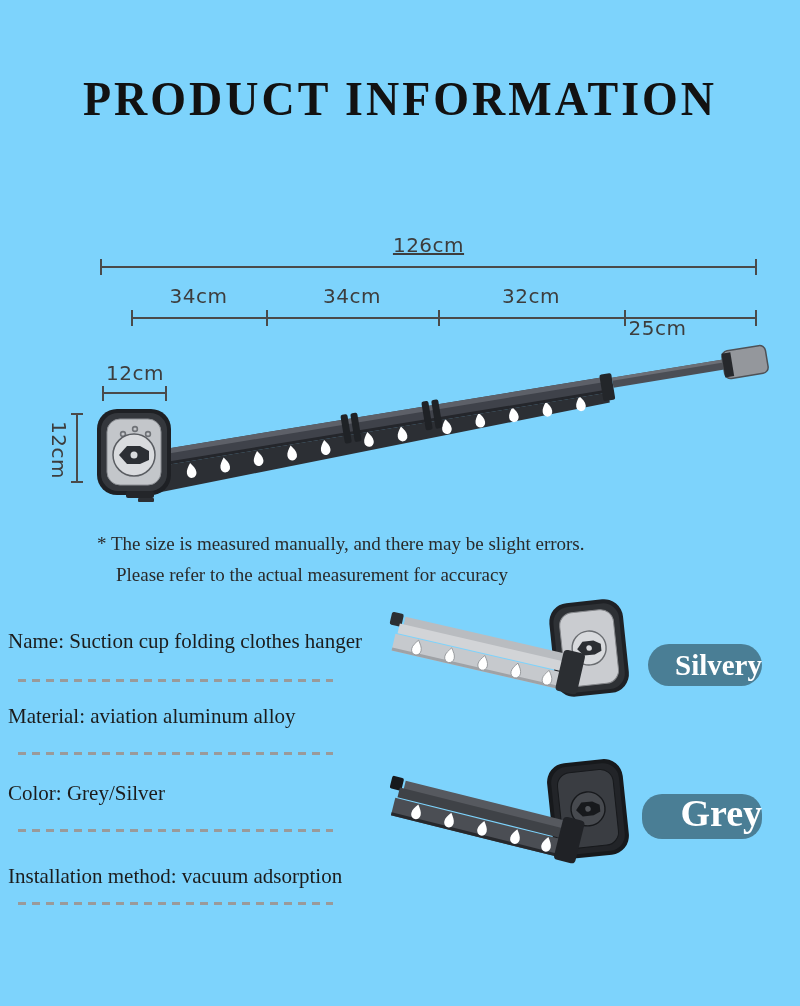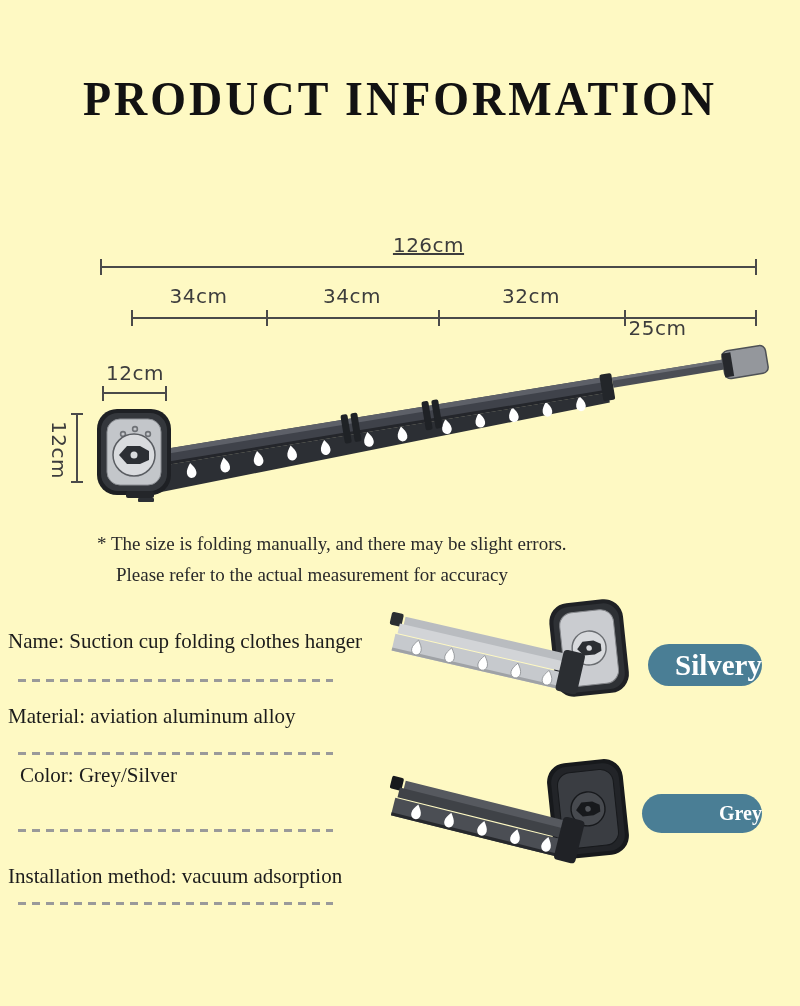--- a/index.html
+++ b/index.html
@@ -1,18 +1,18 @@
 <!DOCTYPE html>
 <html><head>
 <meta charset="utf-8">
 <style>
   * { margin:0; padding:0; box-sizing:border-box; }
   html,body { background:#fff; }
   .page {
-    position:relative; width:800px; height:1006px; background:#fef9c3;
+    position:relative; width:800px; height:1006px; background:#7dd3fc;
     overflow:hidden; font-family:"Liberation Serif", serif; color:#1c1c1c;
   }
 
   
   .title {
     position:absolute; top:72px; left:0; width:800px; text-align:center;
     font-family:"Liberation Serif", serif; font-weight:700; font-size:46px;
     letter-spacing:3px; color:#121212; transform:scaleY(1.04);
   }
 
@@ -38,21 +38,21 @@
     position:absolute; left:18px; width:315px; height:3px;
     background:repeating-linear-gradient(90deg, #9a9a9a 0 8px, transparent 8px 14px);
   }
 
   
   .badge {
     position:absolute; background:#4A7E95; color:#fff; text-align:right;
     font-family:"Liberation Serif", serif; font-weight:700;
   }
   .badge.silvery { left:648px; top:644px; width:114px; height:42px; border-radius:21px; font-size:29px; line-height:42px; }
-  .badge.grey    { left:642px; top:794px; width:120px; height:39px; border-radius:20px; font-size:20px; line-height:39px; }
+  .badge.grey    { left:642px; top:794px; width:120px; height:45px; border-radius:20px; font-size:38px; line-height:39px; }
 
   svg { position:absolute; display:block; }
 </style>
 </head>
 <body>
 
 <div class="page">
 
   <h1 class="title">PRODUCT INFORMATION</h1>
 
@@ -144,28 +144,28 @@
           <circle cx="108" cy="104" r="2.4"></circle>
       </g>
       <circle cx="94" cy="125" r="21" fill="#d9dbde" stroke="#5a5d62" stroke-width="1.5"></circle>
       <path d="M79,125 l8,-9 h13 l9,5 v9 l-9,4 h-13 z" fill="#2c2f34"></path>
       <circle cx="94" cy="125" r="3.5" fill="#d9dbde"></circle>
       <rect x="86" y="161" width="28" height="7" rx="2" fill="#24262a"></rect>
       <rect x="98" y="168" width="16" height="4" rx="1" fill="#2c2f34"></rect>
     </g>
   </svg>
 
-  <div class="note" style="left:97px; top:533px;">* The size is folding manually, and there may be slight errors.</div>
+  <div class="note" style="left:97px; top:533px;">* The size is measured manually, and there may be slight errors.</div>
   <div class="note" style="left:116px; top:564px;">Please refer to the actual measurement for accuracy</div>
 
   <div class="spec" style="top:629px;">Name: Suction cup folding clothes hanger</div>
   <div class="dash-sep" style="top:679px;"></div>
   <div class="spec" style="top:704px;">Material: aviation aluminum alloy</div>
   <div class="dash-sep" style="top:752px;"></div>
-  <div class="spec" style="top:763px;margin-left:12px;">Color: Grey/Silver</div>
+  <div class="spec" style="top:781px;">Color: Grey/Silver</div>
   <div class="dash-sep" style="top:829px;"></div>
   <div class="spec" style="top:855px;margin-top:9px;">Installation method: vacuum adsorption</div>
   <div class="dash-sep" style="top:902px;"></div>
 
   <svg style="left:385px; top:597px;" width="265" height="130" viewBox="0 0 265 130">
     <g transform="rotate(-6 204 50)">
       <rect x="167" y="4" width="74" height="94" rx="19" fill="#1f2125"></rect>
       <rect x="171" y="8" width="66" height="86" rx="16" fill="#2e3135"></rect>
       <rect x="177" y="14" width="54" height="74" rx="13" fill="#caccd0" stroke="#85878b" stroke-width="1"></rect>
       <circle cx="204" cy="51" r="17" fill="#d8dadd" stroke="#6a6d71" stroke-width="1.4"></circle>

